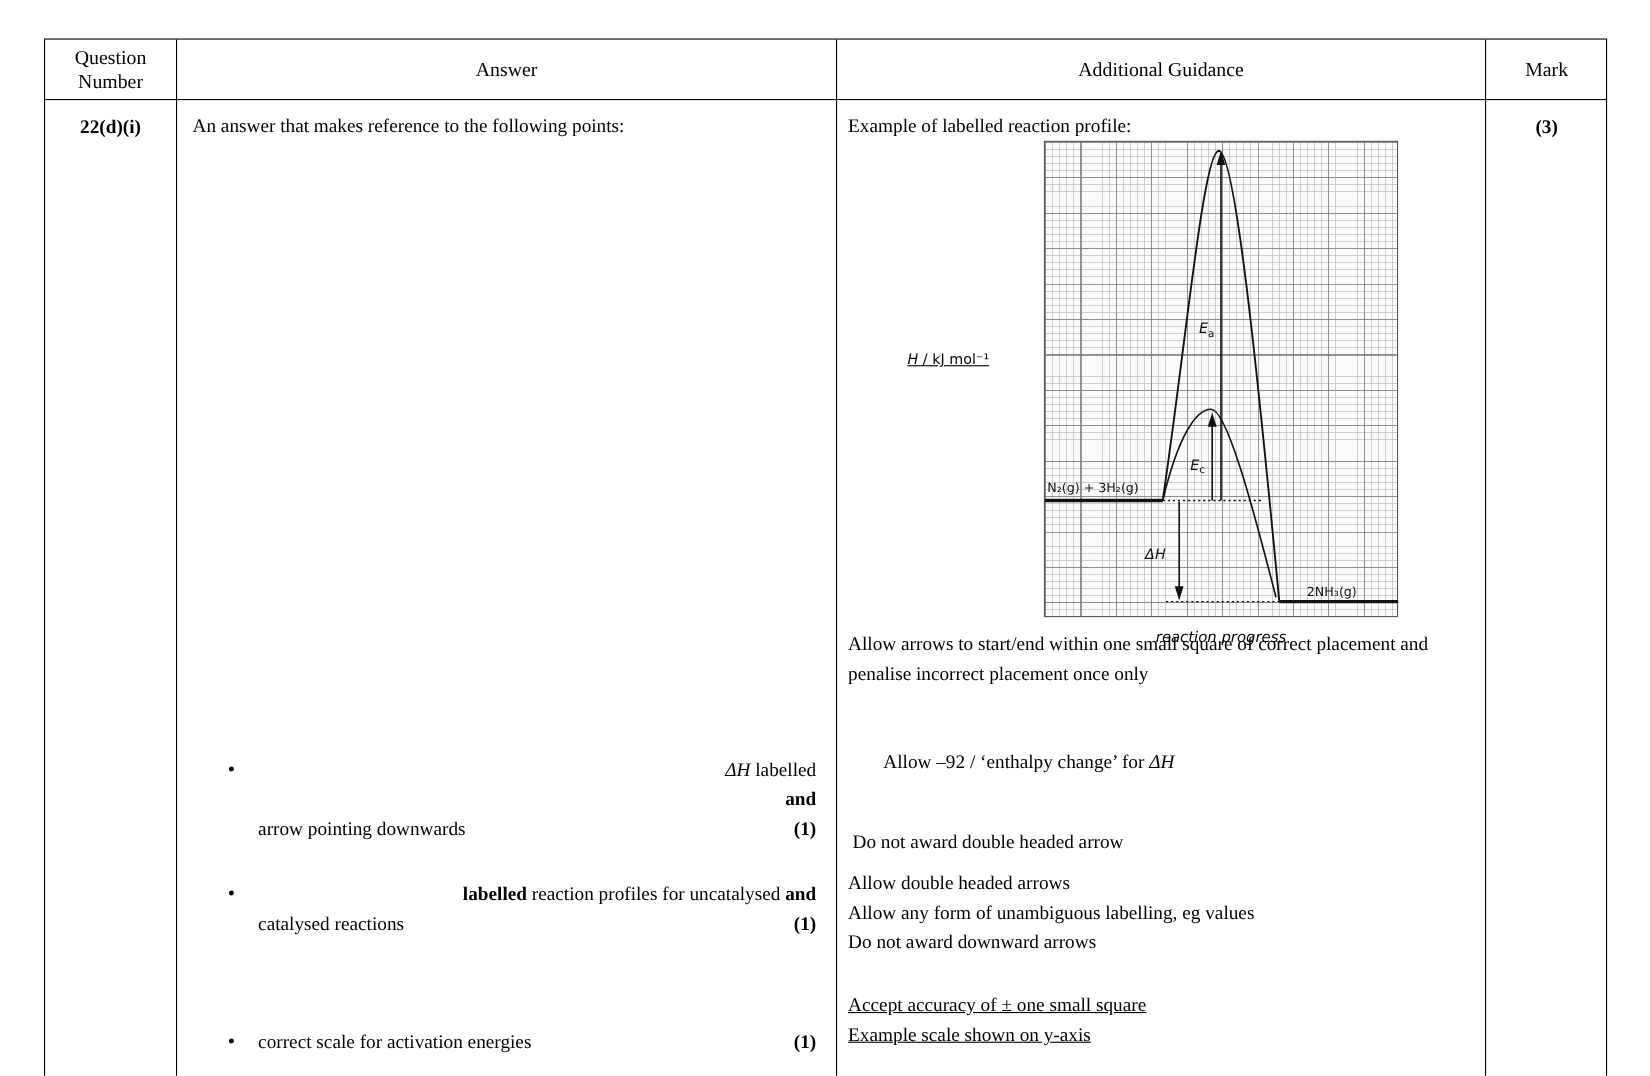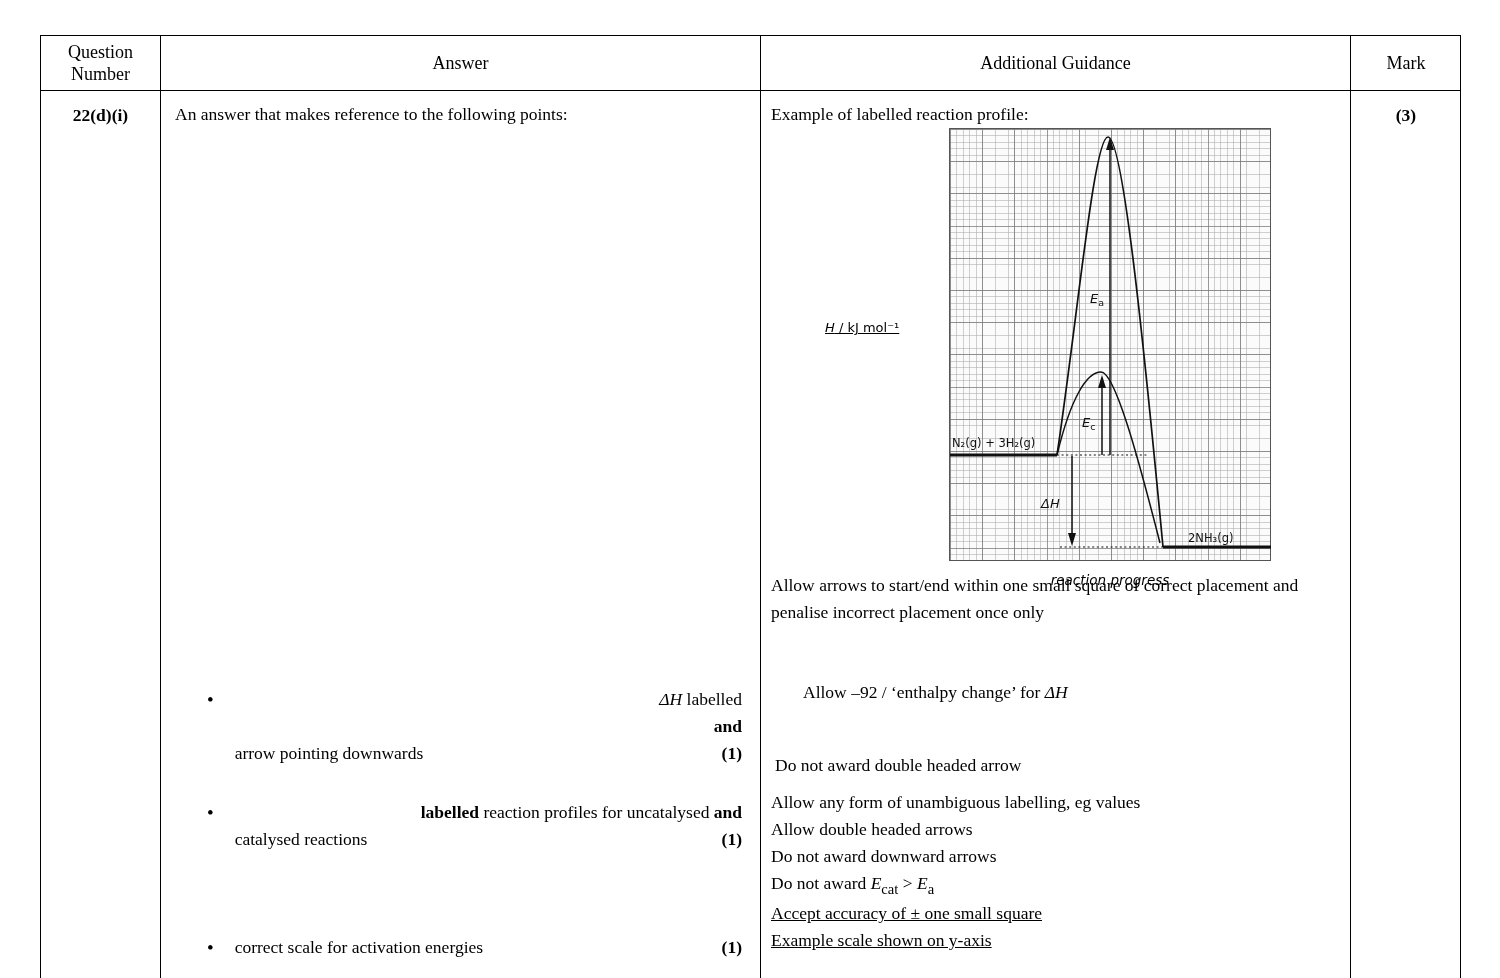--- a/index.html
+++ b/index.html
@@ -142,24 +142,23 @@
           <text class="dlabel elabel" x="91" y="379" font-style="italic">ΔH</text>
         </svg>
       </div>
 
       <div class="x-label">reaction progress</div>
 
       <div class="gp gp1"><span>Allow arrows to start/end within one small square of correct placement and penalise incorrect placement once only</span></div>
       <div class="gp gp2"><span>Allow –92 / ‘enthalpy change’ for </span><span style="font-style: italic;">ΔH</span></div>
       <div class="gp gp3"><span>Do not award double headed arrow</span></div>
       <div class="gp gp4">
+        <div><span>Allow double headed arrows</span></div>
         <div><span>Allow any form of unambiguous labelling, eg values</span></div>
-        <div><span>Allow double headed arrows</span></div>
         <div><span>Do not award downward arrows</span></div>
-        <div><span>Do not award </span><span style="font-style: italic;">E</span><sub>cat</sub><span> &gt; </span><span style="font-style: italic;">E</span><sub>a</sub></div>
       </div>
       <div class="gp gp5">
         <div><span>Accept accuracy of ± one small square</span></div>
         <div><span>Example scale shown on y-axis</span></div>
       </div>
     </div>
 
     <div class="cell td mark-val last">(3)</div>
 
   </div>

